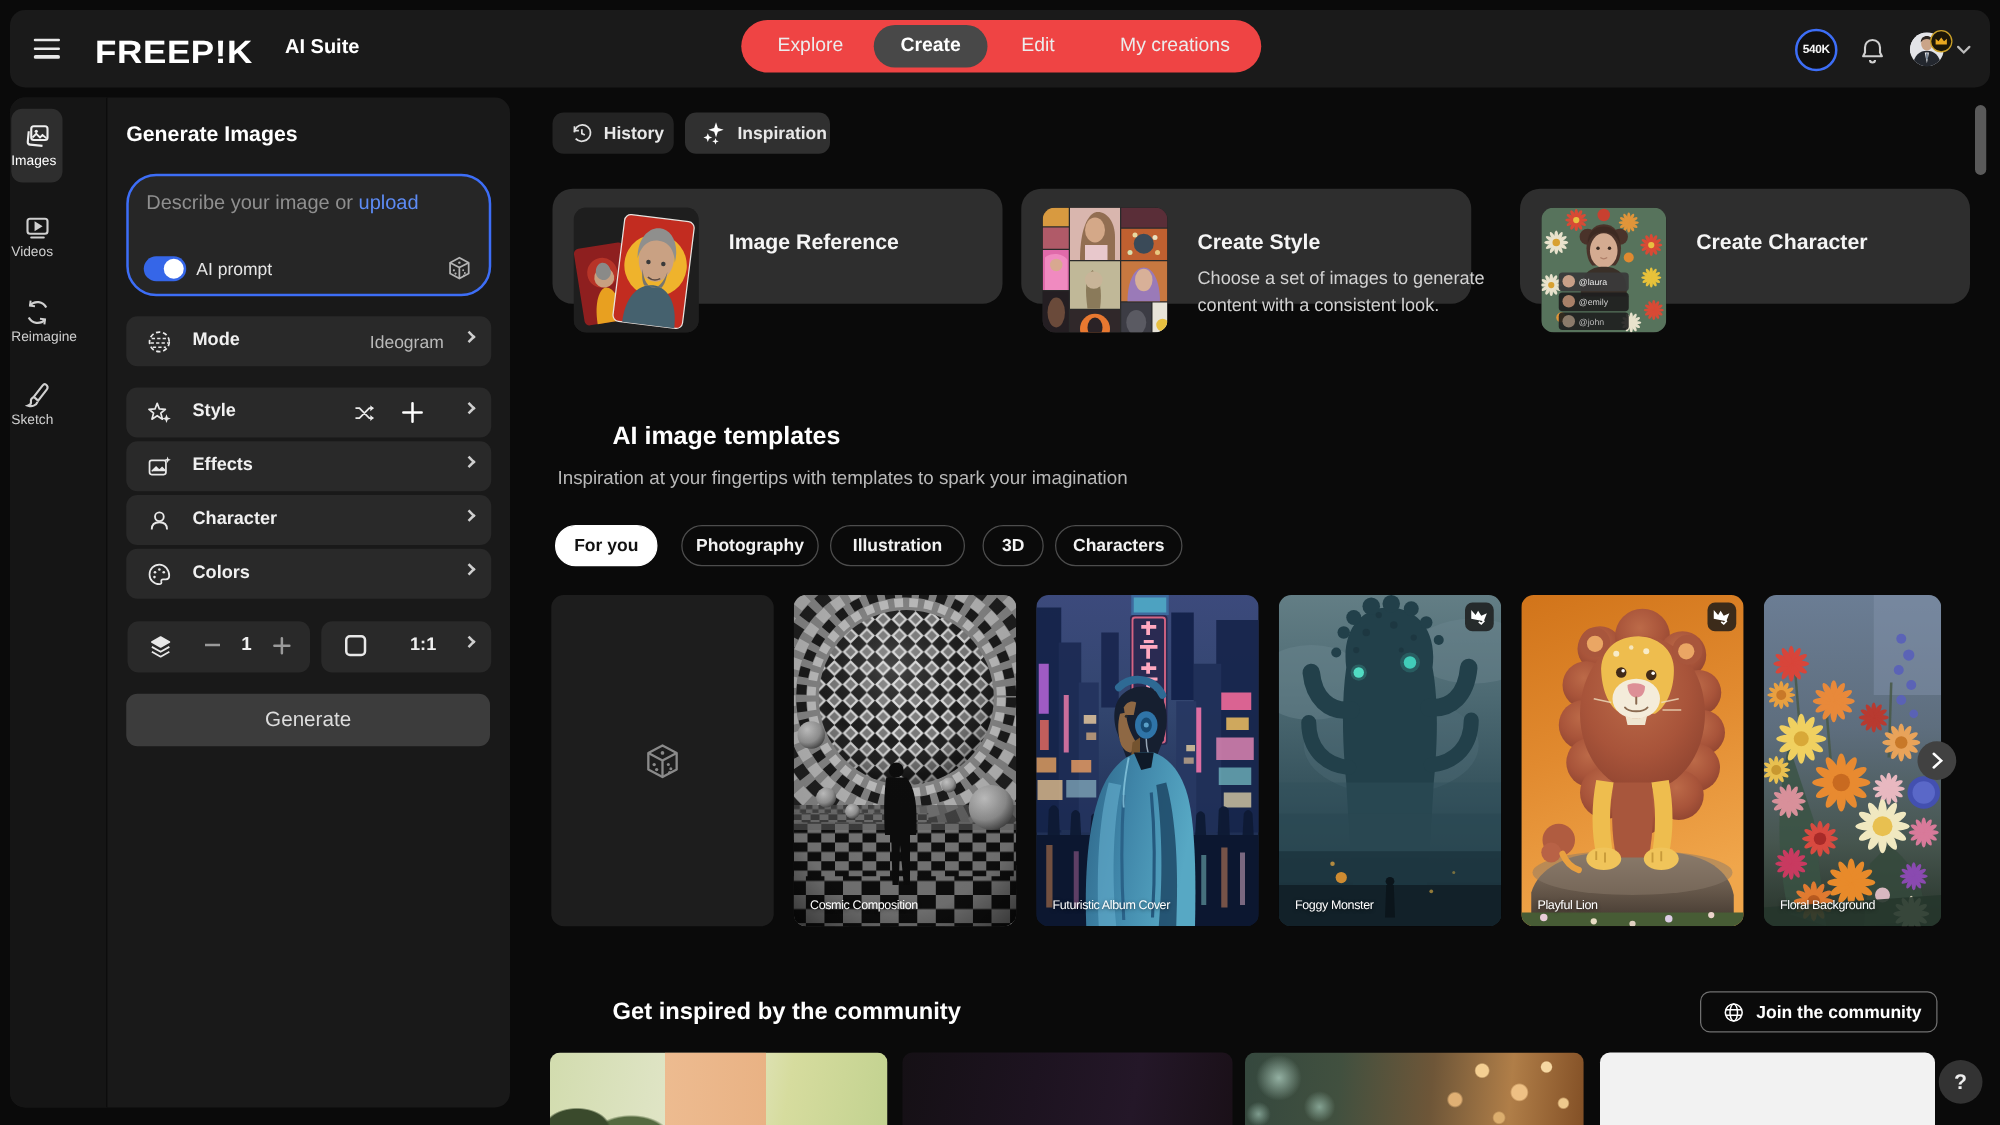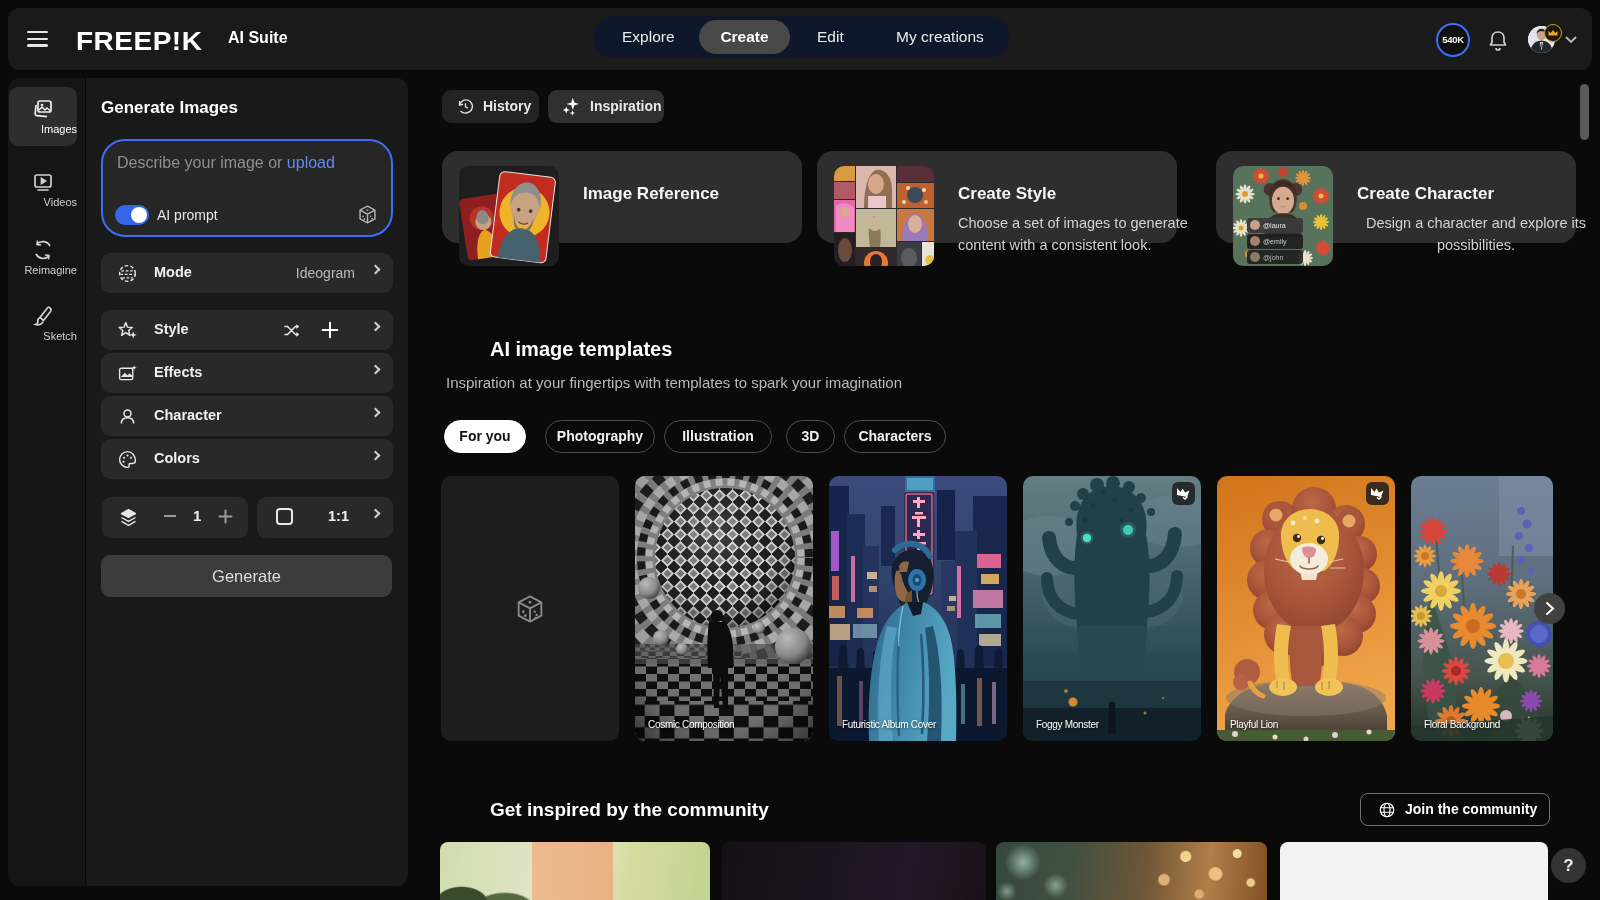--- a/index.html
+++ b/index.html
@@ -8,37 +8,37 @@
   .abs { position:absolute; }
   body { position:relative; }
 
   
   .topbar { left:8px; top:8px; width:1584px; height:62px; background:#1a1a1a; border-radius:12px; }
   .burger { left:27px; top:31px; width:21px; height:16px; }
   .burger div { height:2.4px; background:#e8e8e8; border-radius:2px; margin-bottom:4.2px; }
   .logo { left:76px; top:26px; color:#fff; font-weight:bold; font-size:28px; letter-spacing:0.5px; transform:scaleY(0.92); }
   .aisuite { left:228px; top:29px; color:#fff; font-size:16px; font-weight:bold; }
 
-  .navpill { left:593px; top:16px; width:416px; height:42px; background:#0f172a; border-radius:21px; }
+  .navpill { left:593px; top:16px; width:416px; height:42px; background:#ef4444; border-radius:21px; }
   .navitem { position:absolute; top:0; height:42px; line-height:42px; color:#ececec; font-size:15.5px; }
   .createpill { position:absolute; left:106px; top:4px; width:91px; height:34px; background:#484848; border-radius:17px;
      color:#fff; text-align:center; line-height:34px; font-size:15.5px; font-weight:bold; }
 
   .credits { left:1436px; top:23px; width:34px; height:34px; border-radius:50%; border:2.5px solid #3d6ef7;
      background:#101010; color:#f5f5f5; font-size:9.5px; font-weight:bold; text-align:center; line-height:29px; letter-spacing:-0.3px;}
   .avatar { left:1528px; top:26px; width:27px; height:27px; border-radius:50%; overflow:hidden;
      background:linear-gradient(160deg,#e8e8ee 0%,#dcdce4 45%,#23272e 46%,#2c3440 100%); }
   .crownbadge { left:1544px; top:24px; width:18px; height:18px; border-radius:50%;
      background:#1c1708; border:1.5px solid #caa028; }
 
   
   .sidepanel { left:8px; top:78px; width:400px; height:808px; background:#191919; border-radius:12px; }
   .rail { position:absolute; left:0; top:0; width:78px; height:808px; background:#151515;
       border-right:1px solid #070707; border-radius:12px 0 0 12px; }
-  .railitem { position:absolute; left:9px; width:68px; text-align:right; color:#cfcfcf; font-size:11px; }
+  .railitem { position:absolute; left:9px; width:41px; text-align:left; color:#cfcfcf; font-size:11px; }
   .railitem.active { background:#2e2e2e; border-radius:9px; }
   .railitem svg { display:block; margin:10px auto 2px; }
   .railitem .lbl { padding-bottom:8px; }
 
   .ptitle { left:101px; top:98px; color:#fff; font-size:17px; font-weight:bold; }
   .promptbox { left:101px; top:139px; width:292px; height:98px; background:#262626;
       border:2px solid #3d6ef7; border-radius:24px; }
   .ph { position:absolute; left:14px; top:13px; font-size:16px; color:#8f8f8f; }
   .ph .up { color:#5d8bf4; }
   .toggle { position:absolute; left:12px; top:64px; width:34px; height:20px; background:#3566e8; border-radius:10px; }
@@ -398,21 +398,20 @@
       <rect x="14" y="68" width="56" height="15" rx="3" fill="#1e1e1e" opacity="0.92"></rect>
       <circle cx="22" cy="75" r="5" fill="#a88068"></circle>
       <text x="30" y="78" font-size="7" fill="#cfcfcf" font-family="Liberation Sans">@emily</text>
       <rect x="14" y="84" width="56" height="14" rx="3" fill="#1e1e1e" opacity="0.9"></rect>
       <circle cx="22" cy="91" r="5" fill="#8a7a6a"></circle>
       <text x="30" y="94" font-size="7" fill="#b8b8b8" font-family="Liberation Sans">@john</text>
     </g>
   </svg>
   </div>
   <div class="ptitle2">Create Character</div>
-  <div class="pdesc" style="width:238px;">Design a character and explore its possibilities.</div>
 </div>
 
 <div class="abs h2" style="left:446px; top:338px;">AI image templates</div>
 <div class="abs sub" style="left:446px; top:374px;">Inspiration at your fingertips with templates to spark your imagination</div>
 <div class="chip sel" style="left:444px; width:82px;">For you</div>
 <div class="chip" style="left:545px; width:110px;">Photography</div>
 <div class="chip" style="left:664px; width:108px;">Illustration</div>
 <div class="chip" style="left:786px; width:49px;">3D</div>
 <div class="chip" style="left:844px; width:102px;">Characters</div>
 

